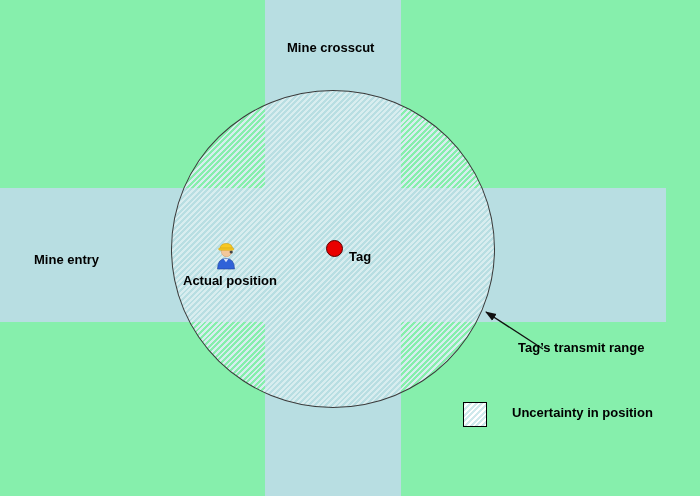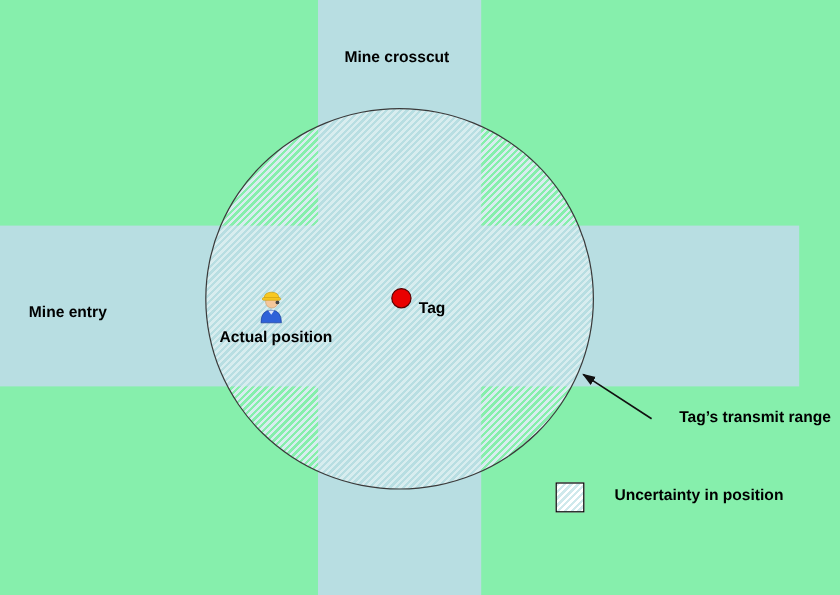--- a/index.html
+++ b/index.html
@@ -13,24 +13,24 @@
   .range-circle{
     position:absolute;left:171px;top:90px;width:324px;height:318px;
     border-radius:50%;border:1px solid #3a3a3a;box-sizing:border-box;
     background:repeating-linear-gradient(135deg,#d8edef 0 2px,transparent 2px 4px);
   }
   .lbl{
     position:absolute;font-size:13px;font-weight:bold;color:#000;
     line-height:15px;white-space:nowrap;
   }
   .lbl-crosscut{left:287px;top:40px;}
-  .lbl-entry{left:24px;top:252px;}
+  .lbl-entry{left:34px;top:252px;}
   .lbl-tag{left:349px;top:249px;}
   .lbl-actual{left:183px;top:273px;}
-  .lbl-range{left:518px;top:340px;margin-left:48px;}
+  .lbl-range{left:518px;top:340px;}
   .lbl-legend{left:492px;top:405px;margin-left:20px;}
   .tag-dot{
     position:absolute;left:326px;top:240px;width:15px;height:15px;border-radius:50%;
     background:#e90000;border:1px solid #5a0000;box-sizing:content-box;
   }
   .worker{position:absolute;left:214px;top:240px;width:24px;height:30px;}
   .legend-swatch{
     position:absolute;left:463px;top:402px;width:24px;height:25px;
     border:1px solid #000;box-sizing:border-box;
     background:#fff repeating-linear-gradient(135deg,#cfe9ec 0 2px,rgba(0,0,0,0) 2px 4px);

